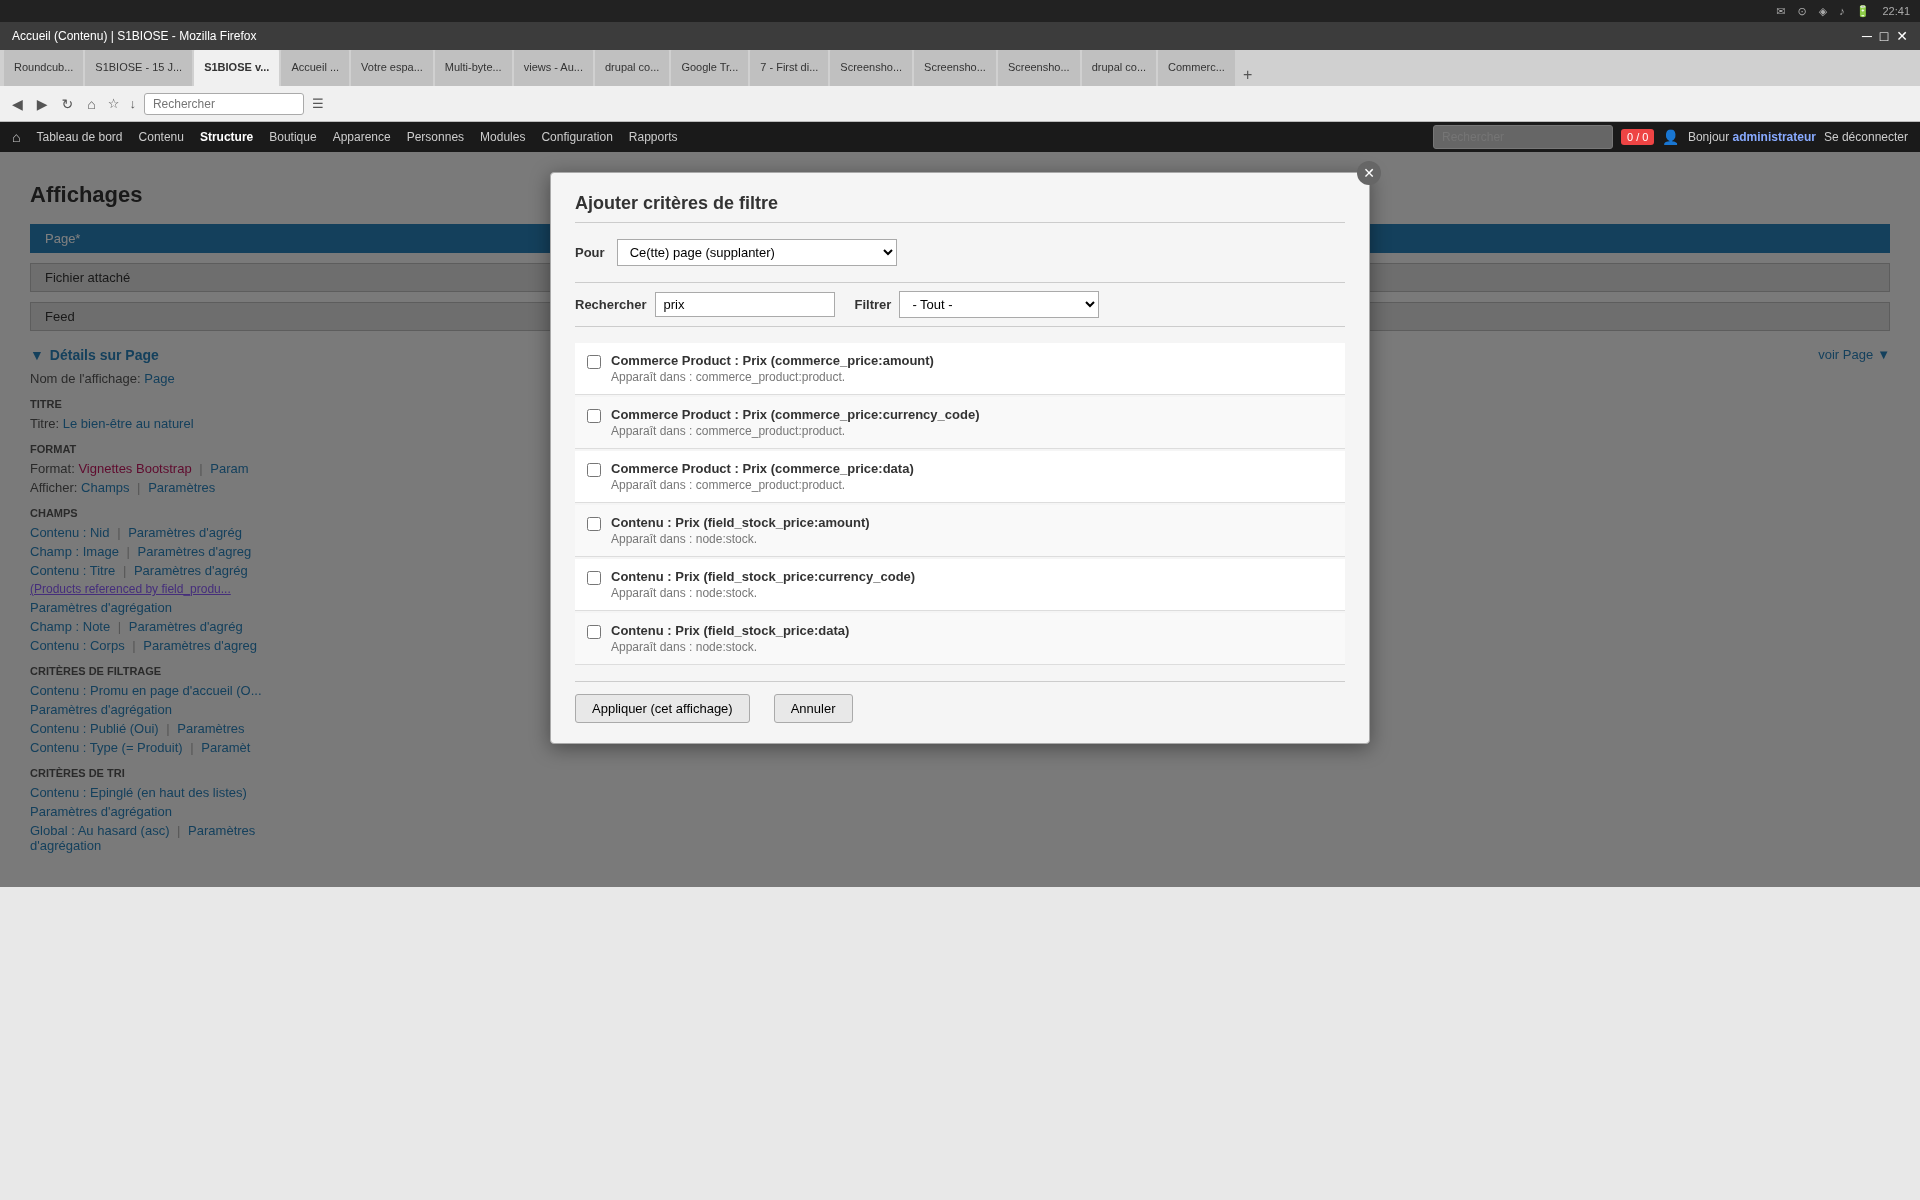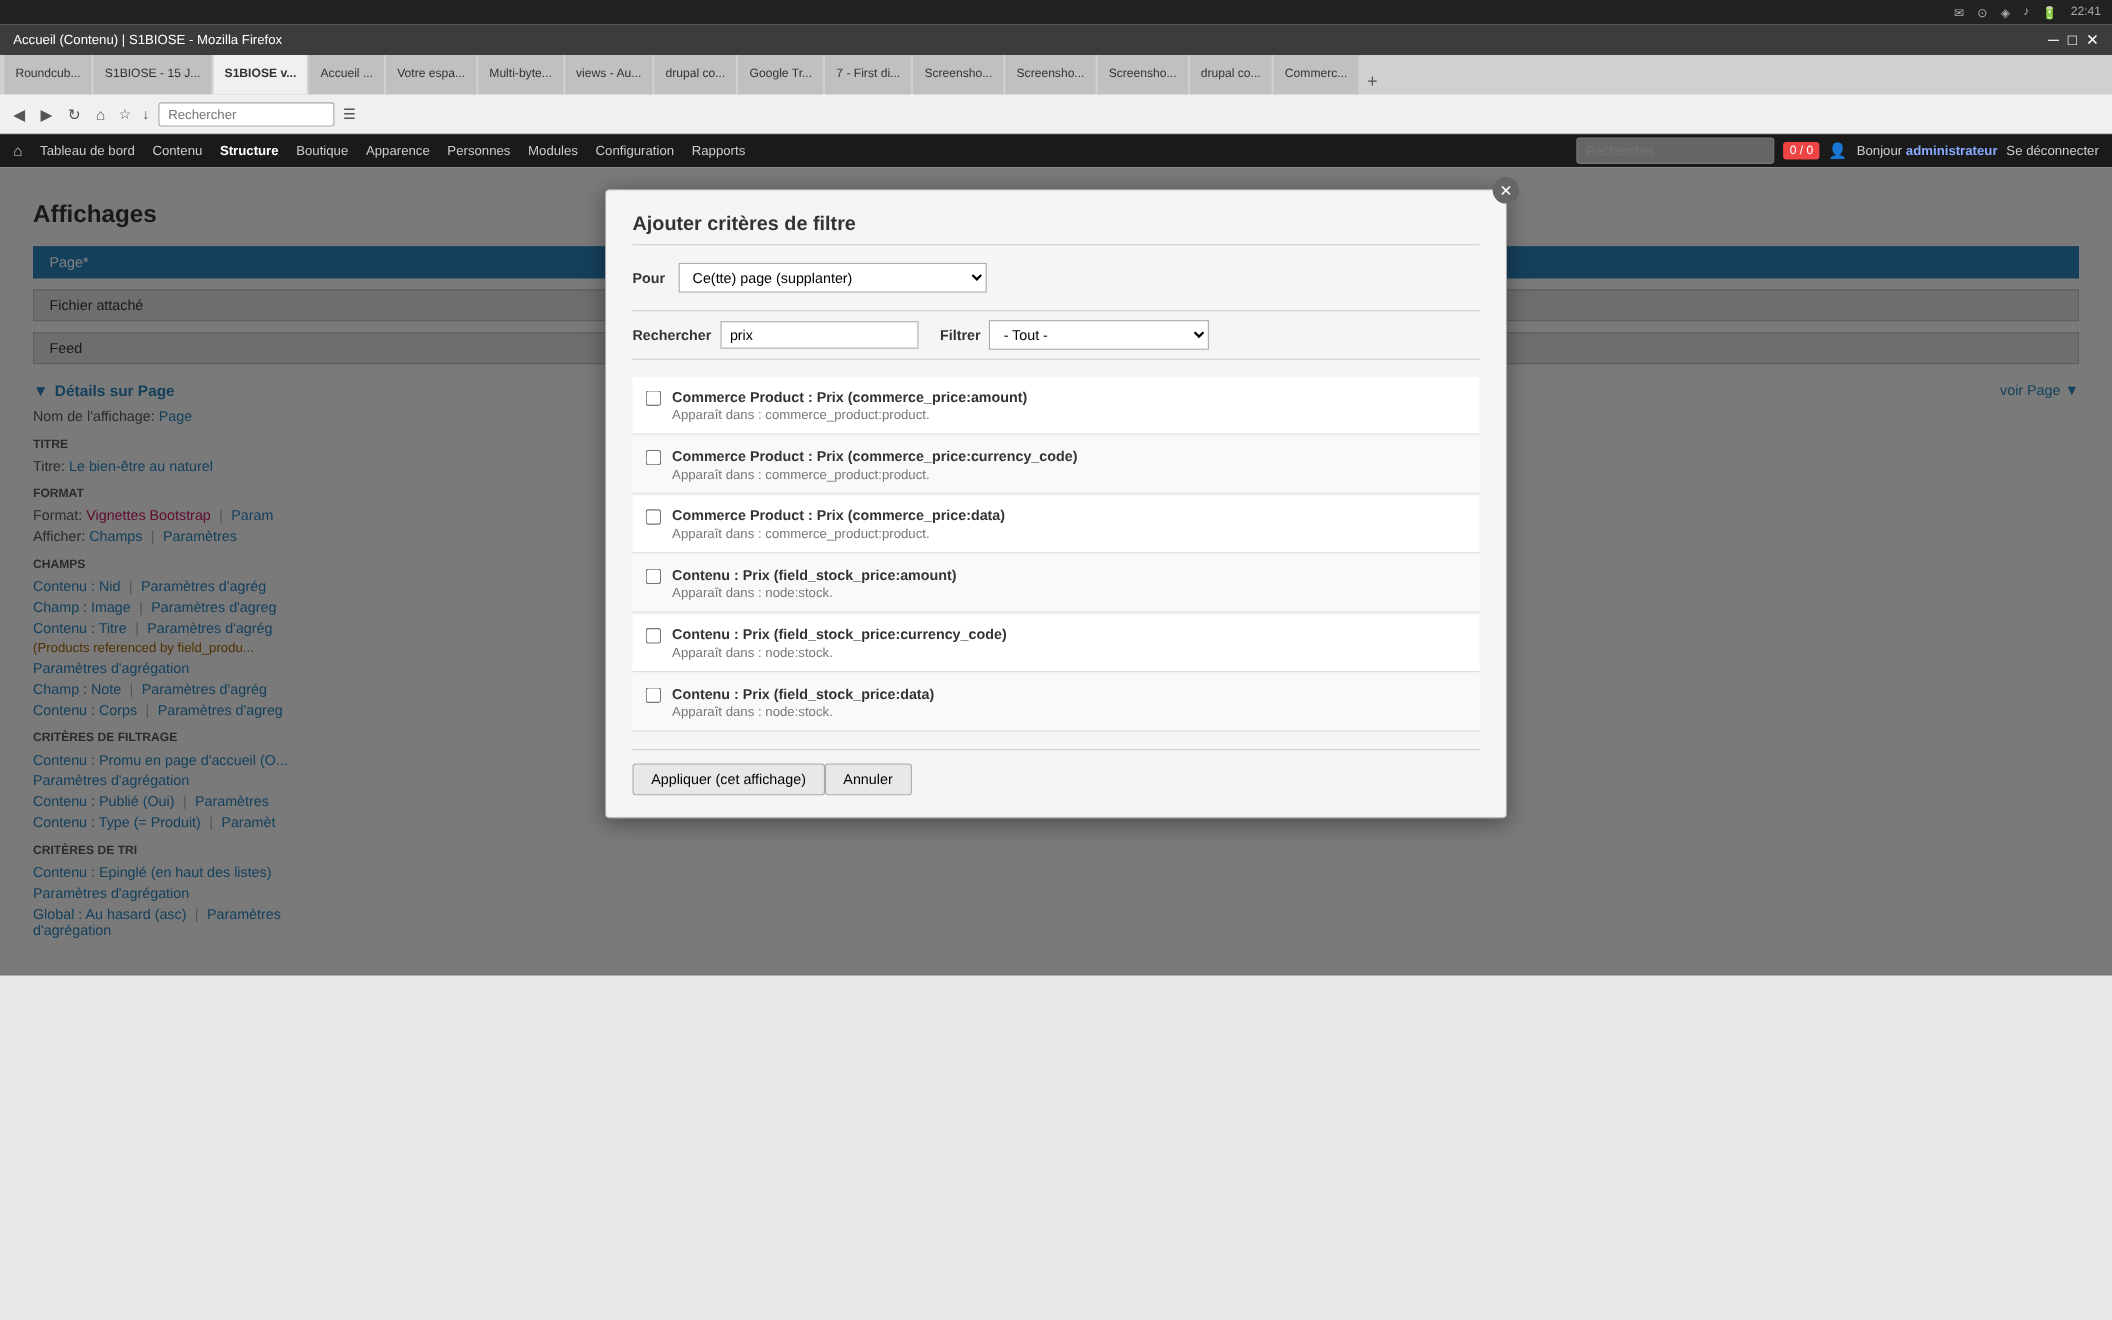--- a/index.html
+++ b/index.html
@@ -278,21 +278,21 @@
       height: 14px;
       cursor: pointer;
     }
     .result-text { flex: 1; }
     .result-name { font-size: 13px; color: #333; font-weight: bold; }
     .result-sub { font-size: 12px; color: #777; margin-top: 2px; }
 
     
     .modal-footer {
       display: flex;
-      gap: 0;
+      gap: 24px;
       padding-top: 12px;
       border-top: 1px solid #ccc;
     }
     .btn-apply {
       background: #e8e8e8;
       border: 1px solid #aaa;
       padding: 6px 16px;
       font-size: 13px;
       cursor: pointer;
       border-radius: 3px;
@@ -458,21 +458,21 @@
         <div style="margin-bottom:4px; color:#2980b9;">
           <span>Champ : Image</span>
           <span class="divider-link">|</span>
           <span>Paramètres d'agreg</span>
         </div>
         <div style="margin-bottom:4px; color:#2980b9;">
           <span>Contenu : Titre</span>
           <span class="divider-link">|</span>
           <span>Paramètres d'agrég</span>
         </div>
-        <div style="margin-bottom:4px; color:#a16207; font-size:12px;">
+        <div style="margin-bottom:4px; color:#8b5cf6; font-size:12px;text-decoration:underline;">
           (Products referenced by field_produ...
         </div>
         <div style="margin-bottom:4px; color:#2980b9;">
           <span>Paramètres d'agrégation</span>
         </div>
         <div style="margin-bottom:4px; color:#2980b9;">
           <span>Champ : Note</span>
           <span class="divider-link">|</span>
           <span>Paramètres d'agrég</span>
         </div>

